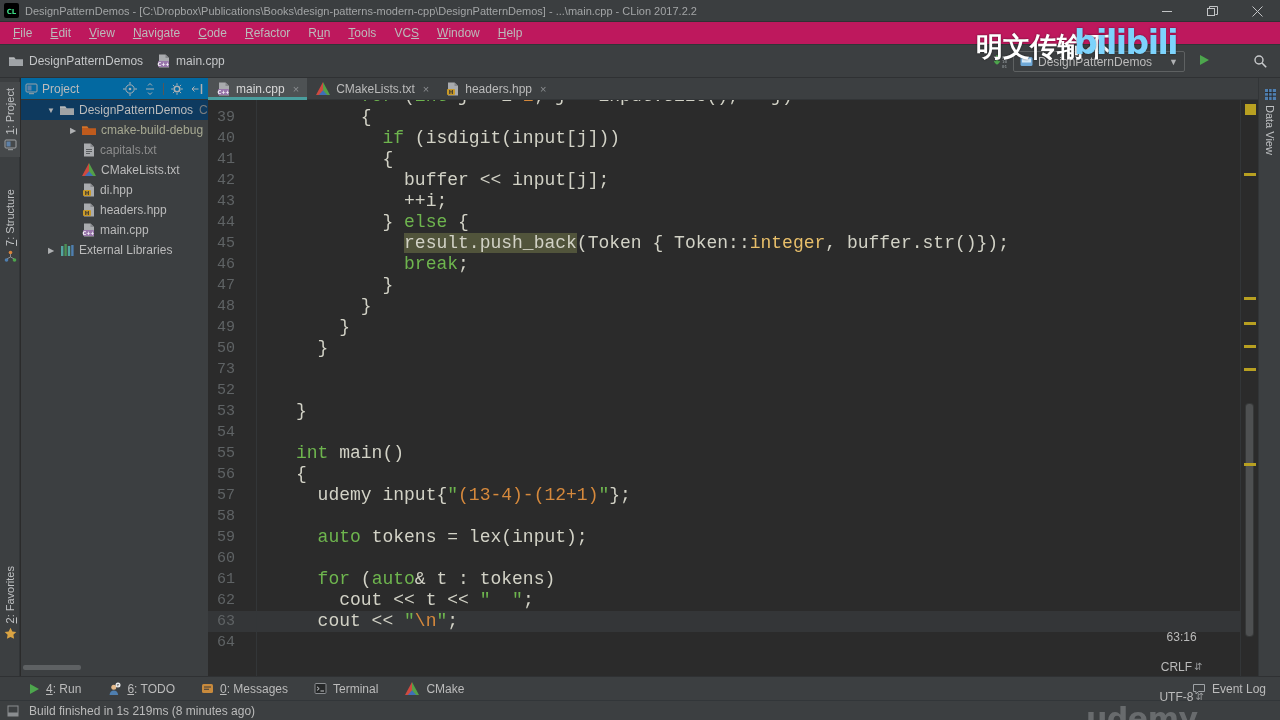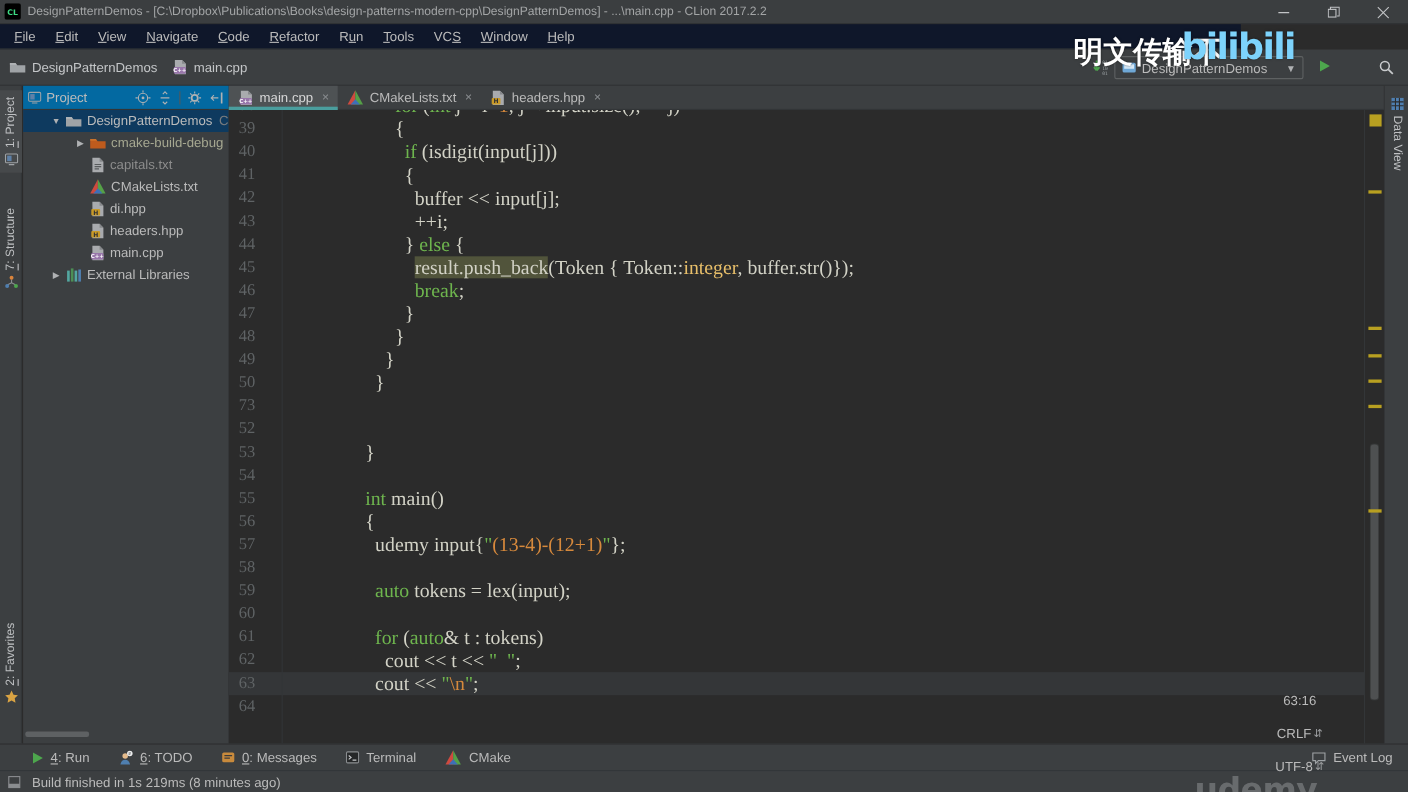--- a/index.html
+++ b/index.html
@@ -10,21 +10,21 @@
 
   
   .titlebar{position:absolute;left:0;top:0;width:1280px;height:22px;background:#3B3E40;
             display:flex;align-items:center;border-bottom:1px solid #2F3133;}
   .titlebar .logo{margin:0 6px 0 4px;}
   .titlebar .title{color:#A3A5A6;font-size:11px;white-space:nowrap;}
   .win-controls{position:absolute;right:0;top:0;height:22px;display:flex;}
   .win-btn{width:45px;height:22px;display:flex;align-items:center;justify-content:center;}
 
   
-  .menubar{position:absolute;left:0;top:22px;width:1128px;height:23px;background:#0f172a;
+  .menubar{position:absolute;left:0;top:22px;width:1280px;height:23px;background:#be185d;
            display:flex;align-items:center;padding-left:4px;border-bottom:1px solid #323537;}
   .menu-item{padding:3px 9px;color:#BBBBBB;white-space:nowrap;}
   .menu-item u{text-decoration:underline;}
 
   
   .navbar{position:absolute;left:0;top:45px;width:1280px;height:33px;background:#3C3F41;
           border-bottom:1px solid #2F3133;}
   .crumbs{position:absolute;left:8px;top:0;height:32px;display:flex;align-items:center;gap:5px;}
   .crumb{display:flex;align-items:center;gap:5px;}
   .crumb-label{color:#C4C6C8;}
@@ -70,22 +70,22 @@
           display:flex;border-bottom:1px solid #323537;}
   .tab{display:flex;align-items:center;gap:5px;padding:0 8px;height:22px;position:relative;color:#BBBBBB;}
   .tab.active{background:#4E5254;color:#D8D8D8;}
   .tab.active::after{content:"";position:absolute;left:0;right:0;bottom:0;height:3px;background:var(--accent);}
   .tab .tclose{color:#8A8D90;font-size:11px;margin-left:3px;}
 
   
   .editor{position:absolute;left:208px;top:100px;width:1032px;bottom:44px;background:#2B2B2B;overflow:hidden;}
   .gutter-sep{position:absolute;left:48px;top:0;bottom:0;width:1px;background:#333638;z-index:3;}
   .code-lines{position:absolute;left:0;top:-14px;right:0;}
-  .code-line{height:21px;display:flex;white-space:pre;font-family:Liberation Serif, serif;
-             font-size:18px;line-height:21px;gap:36px;}
+  .code-line{height:21px;display:flex;white-space:pre;font-family:Liberation Mono, monospace;
+             font-size:18px;line-height:21px;}
   .code-line.current{background:#343638;}
   .lnum{flex:none;width:48px;padding-left:9px;color:#5F6365;font-size:15px;line-height:21px;}
   .ltext{flex:none;padding-left:40px;}
   .c-k{color:var(--kw);}
   .c-p{color:#D2D2C6;}
   .c-s{color:var(--str);}
   .c-o{color:var(--orange);}
   .c-y{color:var(--enum);}
   .c-hl{color:#D2D2C6;background:var(--usage);}
 

